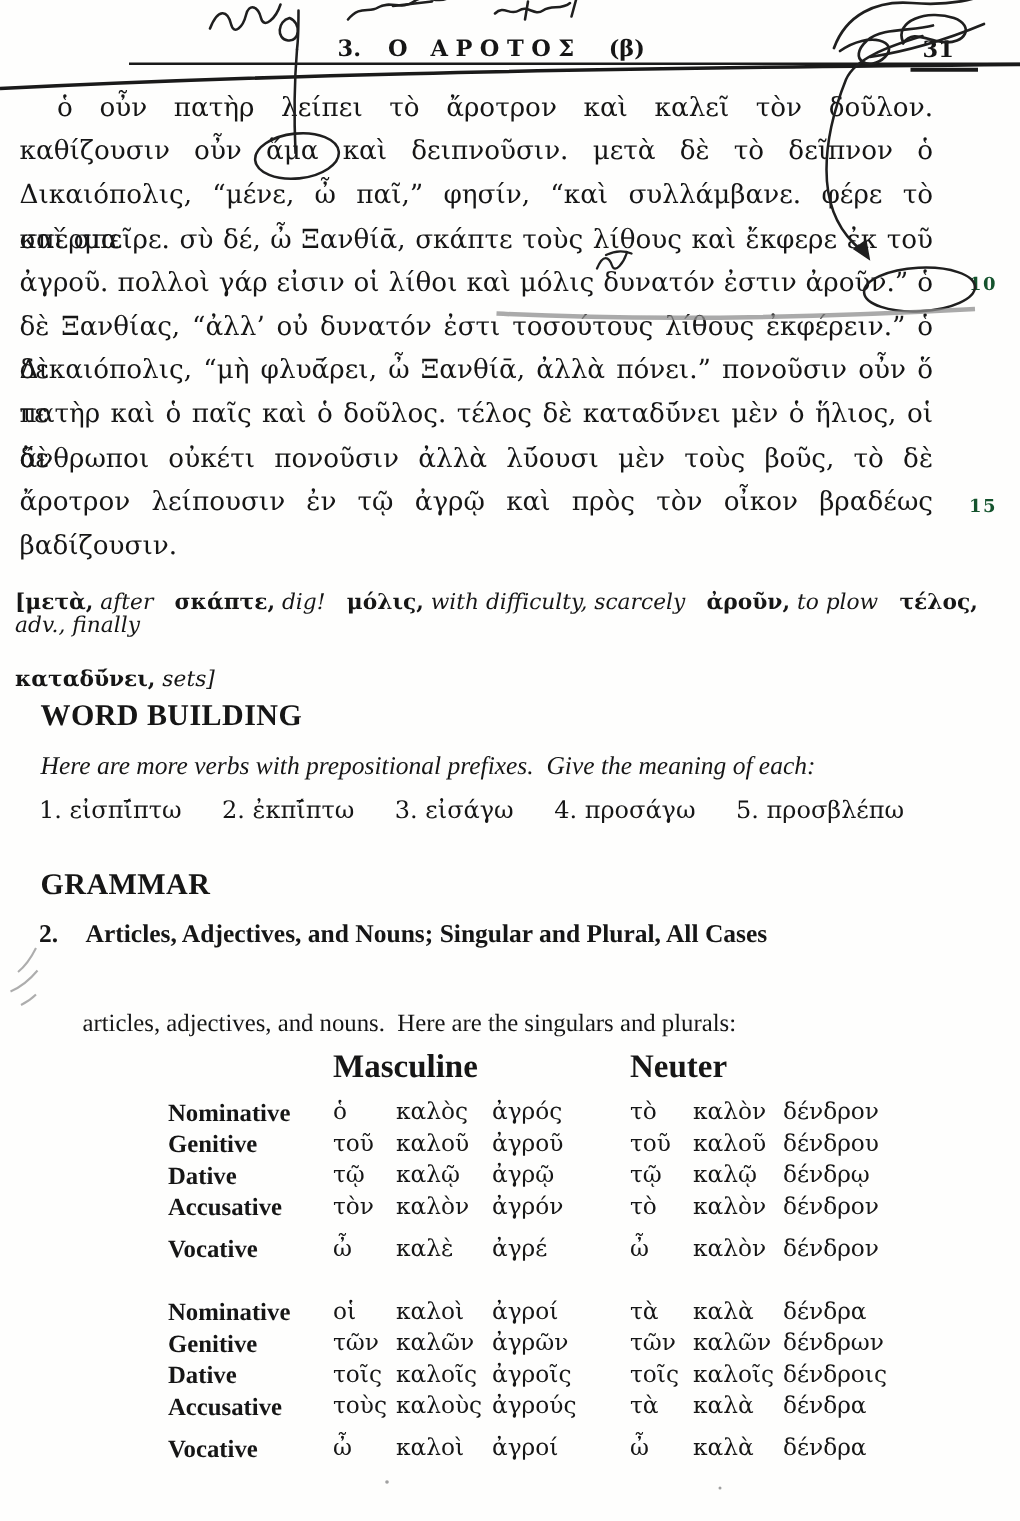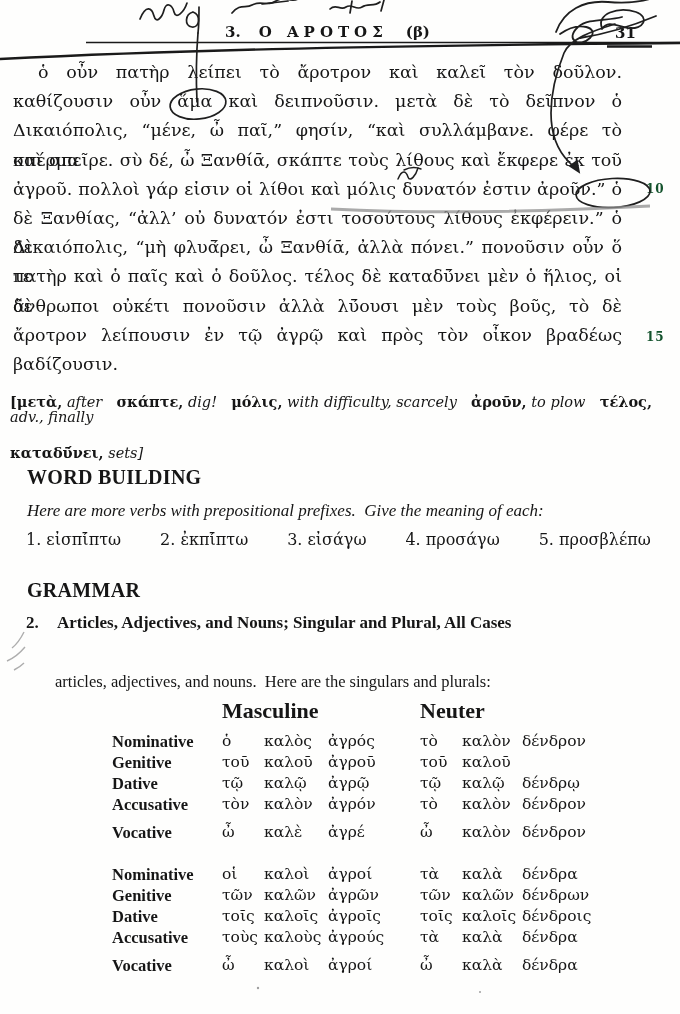--- a/index.html
+++ b/index.html
@@ -21,21 +21,21 @@
   .gloss1{left:10px;top:391px;width:642px;display:flex;justify-content:space-between;}
   .gloss2{left:10px;top:407px;display:flex;gap:14px;flex-direction:column;}
   .gloss .g, .gloss-line .g{font-weight:700;}
   .gloss-line .e{font-style:italic;}
   
   .bighead{font-family:"Liberation Serif",serif;font-weight:700;font-size:20px;letter-spacing:.3px;text-align:center;}
   .subhead{display:flex;font-family:"Liberation Serif",serif;font-weight:700;font-size:17px;}
   .subhead .num{width:31px;}
   .bodytext{font-family:"Liberation Serif",serif;font-size:16.5px;white-space:pre-wrap;}
   .instruction{font-family:"Liberation Serif",serif;font-style:italic;font-size:17px;white-space:pre-wrap;}
-  .wb-items{display:flex;gap:39px;font-size:16px;}
+  .wb-items{display:flex;gap:27px;font-size:16px;}
   
   .tbl-grouphead{font-family:"Liberation Serif",serif;font-weight:700;font-size:22px;}
   .decl-table{left:88px;top:731px;width:572px;}
   .trow{display:grid;grid-template-columns:134px 42px 64px 92px 42px 60px 1fr;
         height:21px;line-height:21px;font-size:15.5px;}
   .trow .case{font-family:"Liberation Serif",serif;font-weight:700;font-size:16.5px;margin-left:24px;}
   .trow.voc{margin-top:7px;}
   .trow.plural-start{margin-top:21px;}
   
   .overlay{position:absolute;inset:0;z-index:5;pointer-events:none;}
@@ -109,20 +109,21 @@
         <span class="gk">καλὸν</span>
         <span class="gk">δένδρον</span>
       </div>
       <div class="trow">
         <span class="case">Genitive</span>
         <span class="gk">τοῦ</span>
         <span class="gk">καλοῦ</span>
         <span class="gk">ἀγροῦ</span>
         <span class="gk">τοῦ</span>
         <span class="gk">καλοῦ</span>
+        <span class="gk">δένδρου</span>
       </div>
       <div class="trow">
         <span class="case">Dative</span>
         <span class="gk">τῷ</span>
         <span class="gk">καλῷ</span>
         <span class="gk">ἀγρῷ</span>
         <span class="gk">τῷ</span>
         <span class="gk">καλῷ</span>
         <span class="gk">δένδρῳ</span>
       </div>

